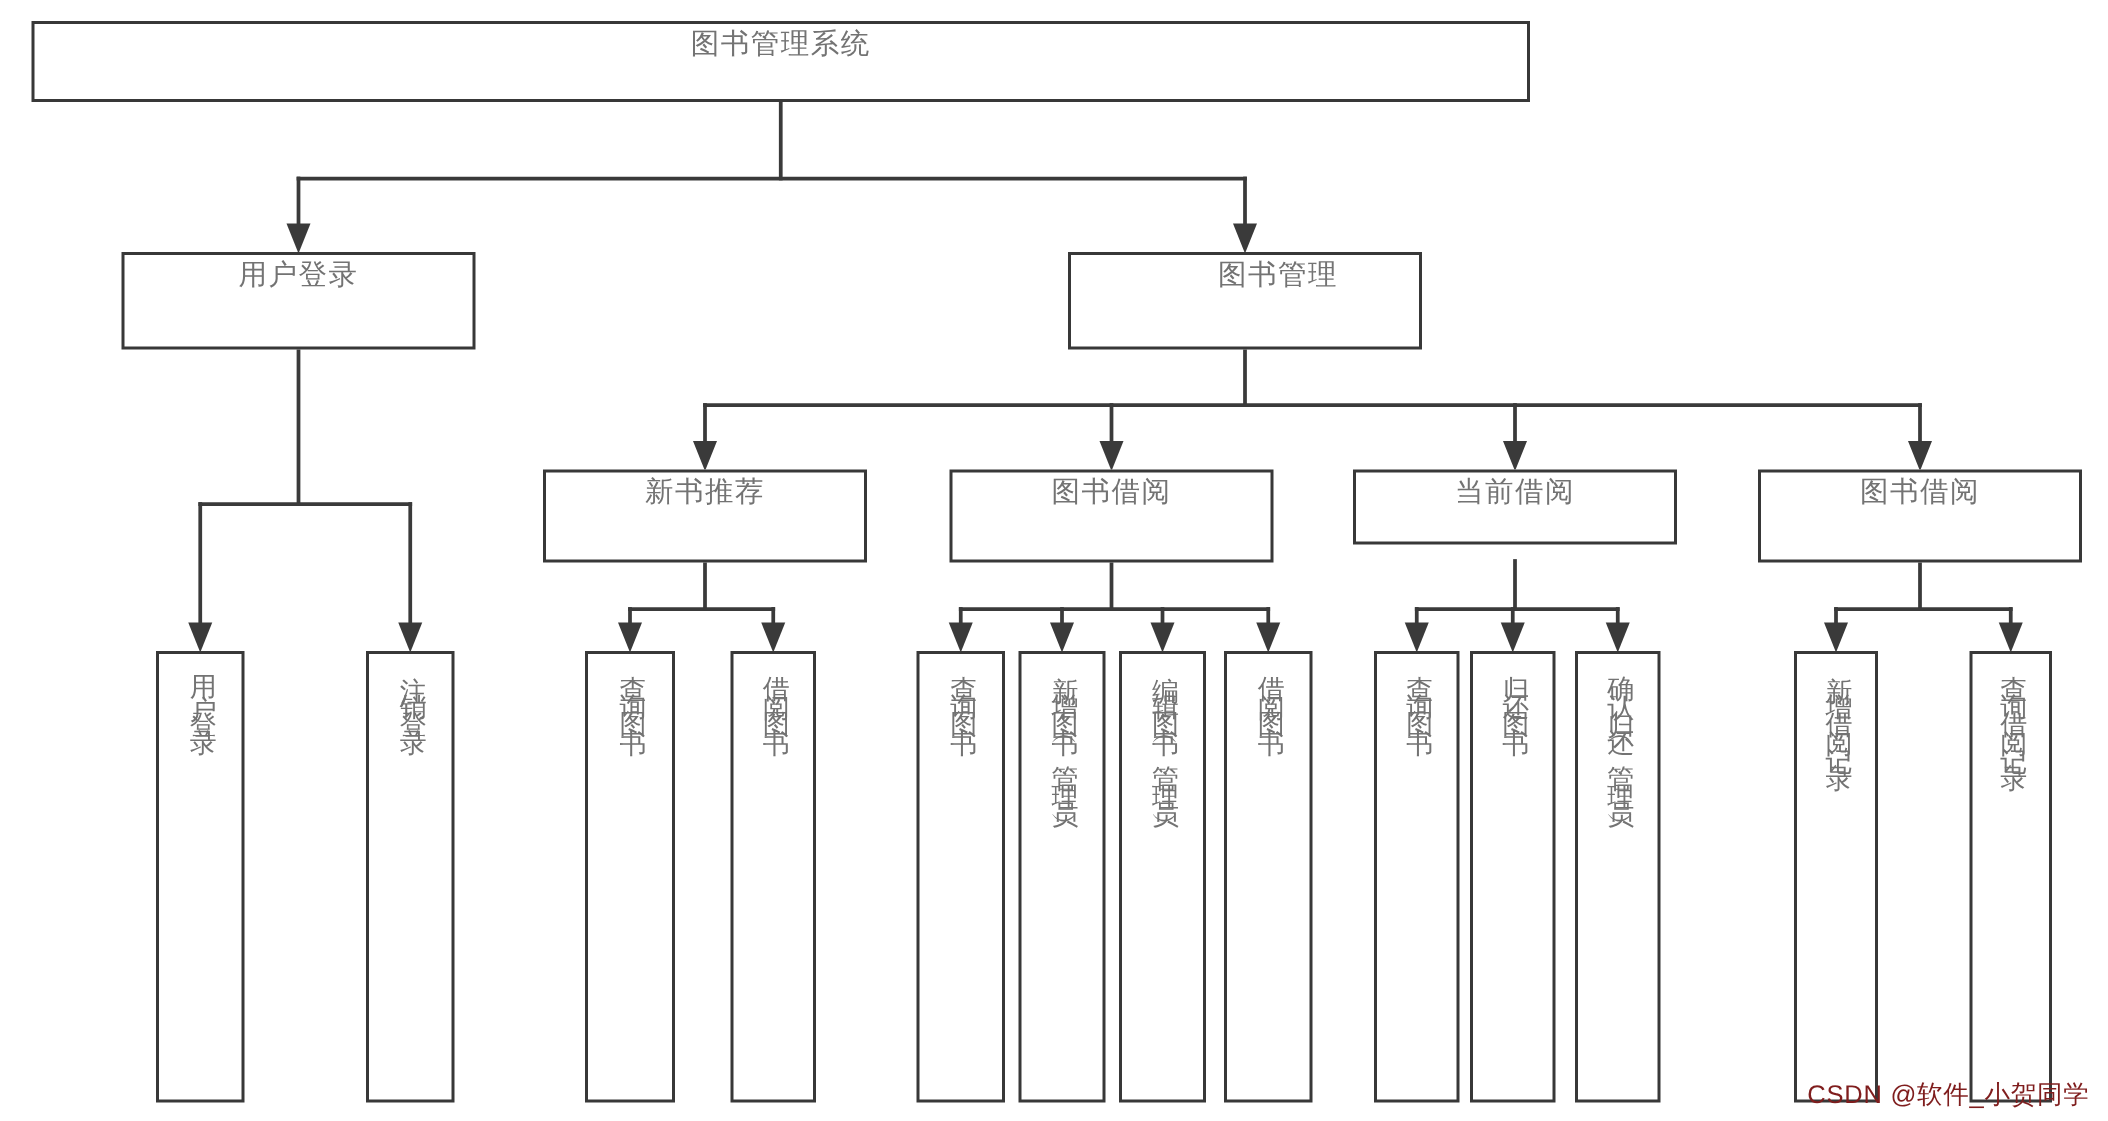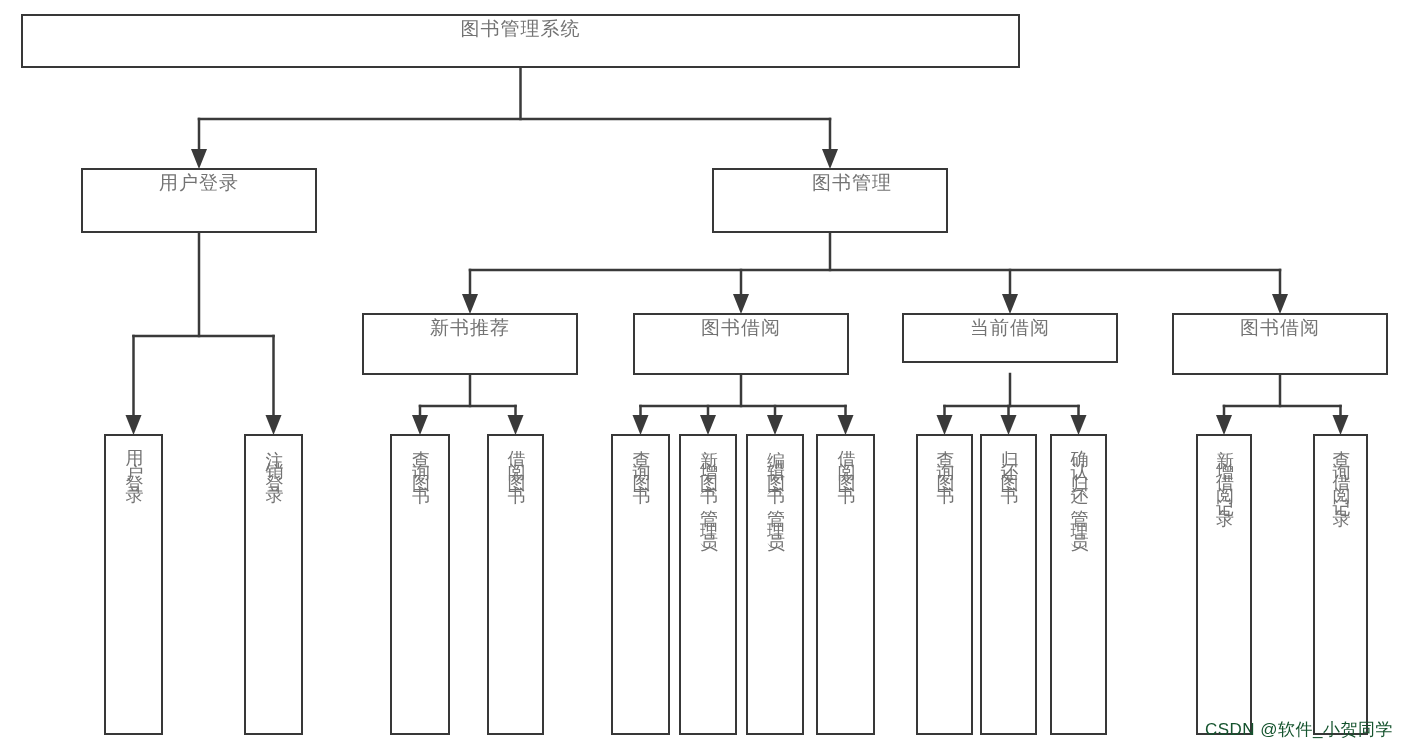--- a/index.html
+++ b/index.html
@@ -43,21 +43,21 @@
     font-size: 18px;
     letter-spacing: 12px;
     line-height: 1;
     white-space: nowrap;
   }
   .watermark {
     position: absolute;
     right: 12px;
     bottom: 6px;
     font-size: 17px;
-    color: #14532d;
+    color: #7f1d1d;
     letter-spacing: 0.5px;
     white-space: nowrap;
   }
 </style>
 </head>
 <body>
 
 <div class="stage">
 
   <svg id="wires" width="1405" height="747" viewBox="0 0 1405 747">

